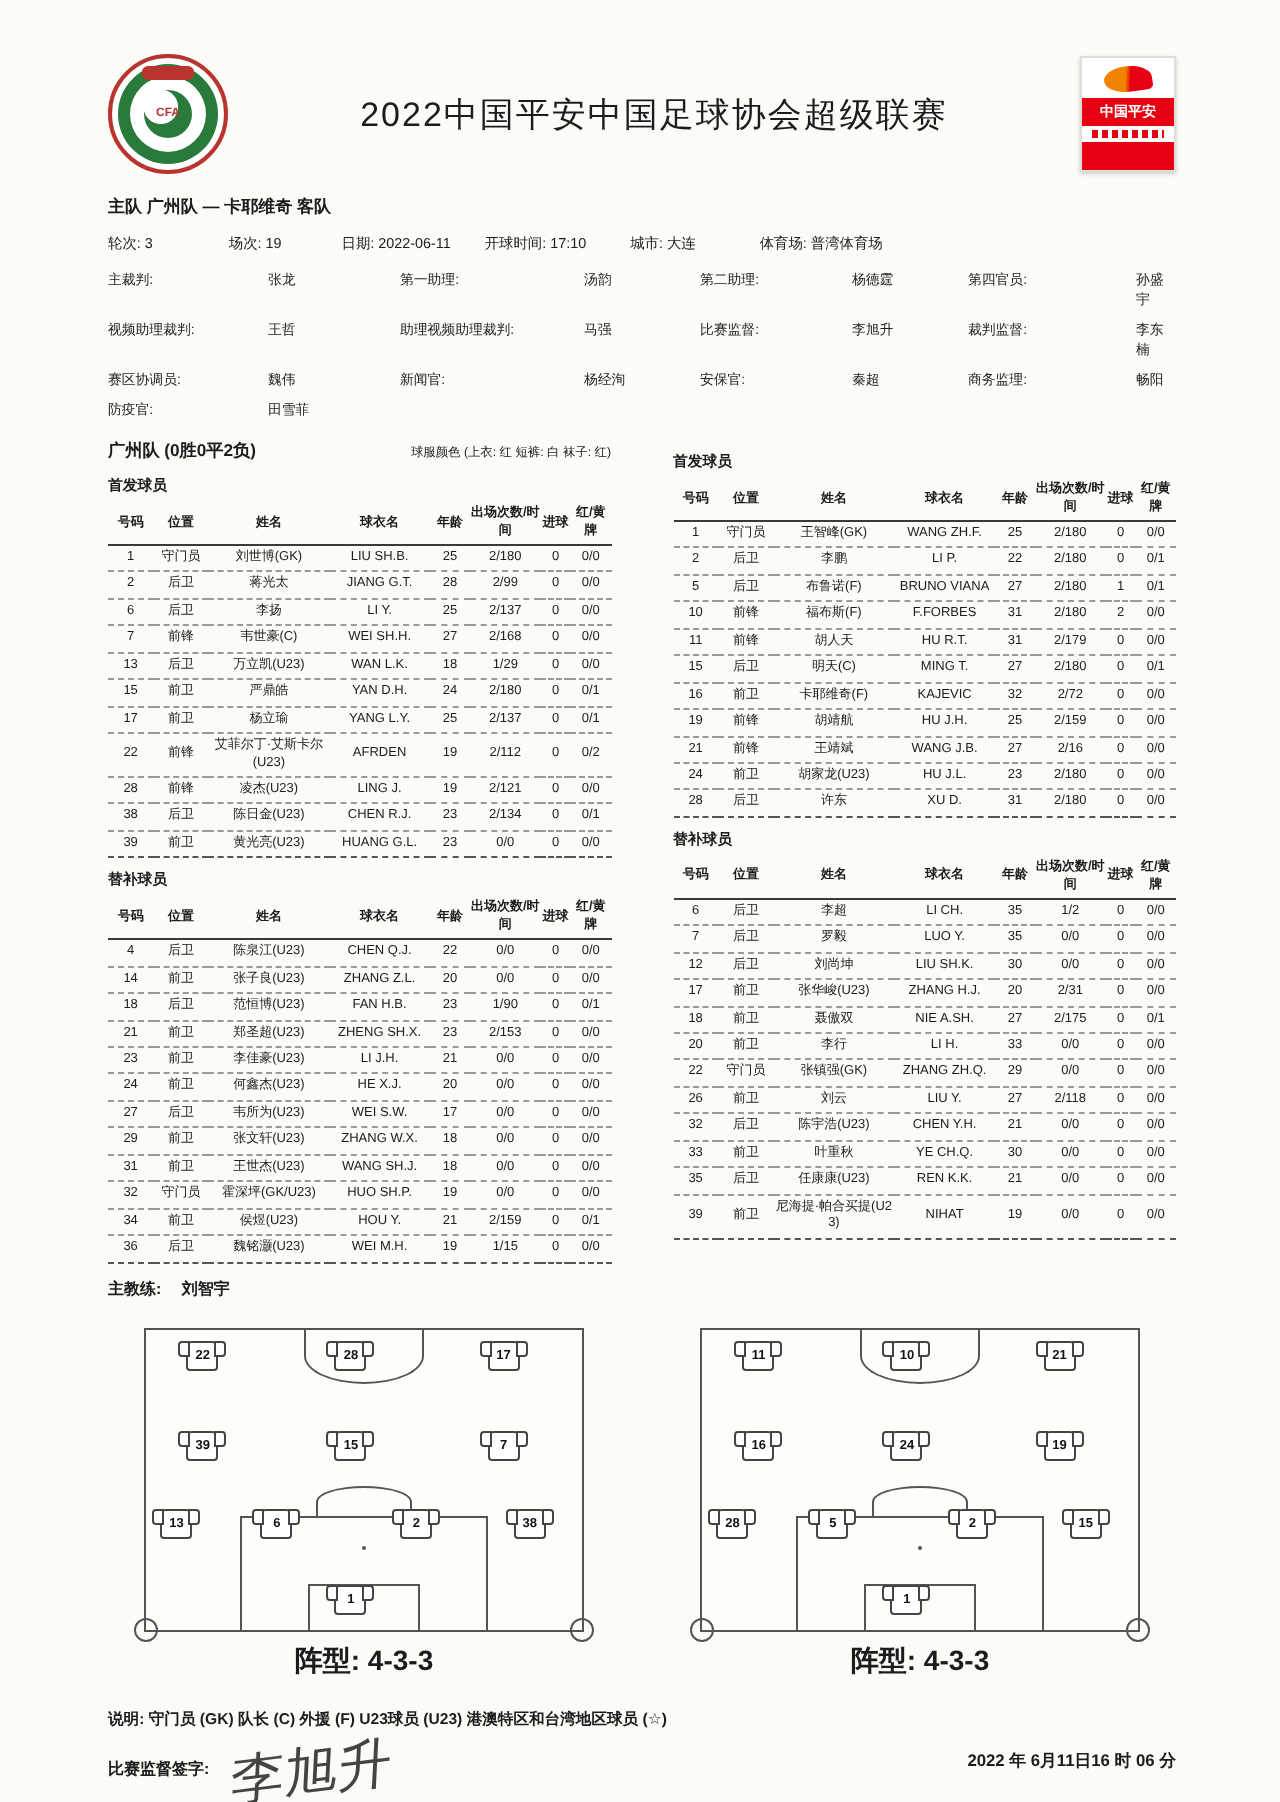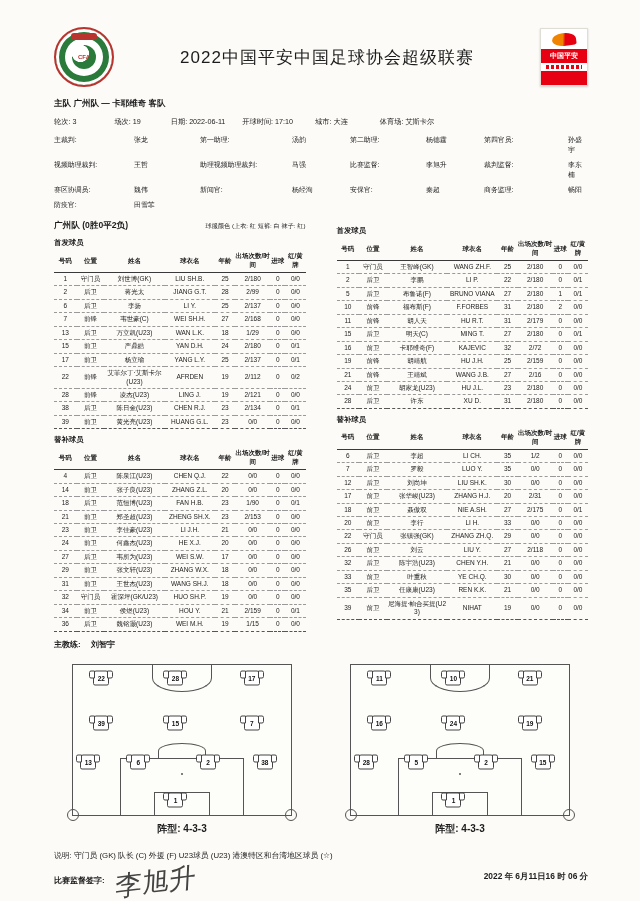--- a/index.html
+++ b/index.html
@@ -55,24 +55,24 @@
   .spot{position:absolute;bottom:40px;left:50%;width:2px;height:2px;background:#555;border-radius:50%;transform:translateX(-50%);}
   .corner{position:absolute;width:10px;height:10px;border:1.5px solid #555;border-radius:50%;}
   .corner.bl{left:-6px;bottom:-6px;}
   .corner.br{right:-6px;bottom:-6px;}
   .shirt{position:absolute;width:24px;height:15px;transform:translate(-50%,-50%);}
   .sh-b{width:14px;height:13px;margin:0 auto;background:#fff;border:1px solid #444;border-radius:3px 3px 2px 2px;position:relative;}
   .sh-b::before,.sh-b::after{content:"";position:absolute;top:-1px;width:4px;height:6px;background:#fff;border:1px solid #444;}
   .sh-b::before{left:-5px;border-radius:2px 0 0 2px;}
   .sh-b::after{right:-5px;border-radius:0 2px 2px 0;}
   .sh-num{position:absolute;top:4px;left:0;right:0;text-align:center;font-size:6.5px;font-weight:bold;color:#111;}
-  .plabel{font-size:10px;font-weight:bold;margin-top:6px;}
+  .plabel{font-size:14px;font-weight:bold;margin-top:6px;}
 
   
-  .legend{font-size:7.8px;font-weight:normal;margin-top:14px;}
+  .legend{font-size:7.8px;font-weight:bold;margin-top:14px;}
   .signrow{display:flex;align-items:flex-start;margin-top:8px;}
   .sign-label{font-size:8px;font-weight:bold;padding-top:6px;}
   .signature{font-size:27px;color:#2b2b2b;transform:rotate(-7deg) skewX(-10deg);margin-left:10px;opacity:.88;line-height:1;}
   .dt{margin-left:auto;font-size:8.4px;font-weight:bold;padding-top:2px;}
 </style>
 </head>
 <body>
 
 <div class="page">
   <div class="content">
@@ -102,21 +102,21 @@
       <span>卡耶维奇</span>
       <span>客队</span>
     </div>
 
     <div class="inforow" id="info-row">
         <span class="pair" style="margin-right: 38px;"><span>轮次: </span><b>3</b></span>
         <span class="pair" style="margin-right: 30px;"><span>场次: </span><b>19</b></span>
         <span class="pair" style="margin-right: 17px;"><span>日期: </span><b>2022-06-11</b></span>
         <span class="pair" style="margin-right: 22px;"><span>开球时间: </span><b>17:10</b></span>
         <span class="pair" style="margin-right: 32px;"><span>城市: </span><b>大连</b></span>
-        <span class="pair" style="margin-right: 0px;"><span>体育场: </span><b>艾斯卡尔</b></span>
+        <span class="pair" style="margin-right: 0px;"><span>体育场: </span><b>普湾体育场</b></span>
       </div>
     <div class="officials" id="officials">
         <span class="off-lab">主裁判:</span>
         <span class="off-val">张龙</span>
         <span class="off-lab">第一助理:</span>
         <span class="off-val">汤韵</span>
         <span class="off-lab">第二助理:</span>
         <span class="off-val">杨德霆</span>
         <span class="off-lab">第四官员:</span>
         <span class="off-val">孙盛宇</span>

